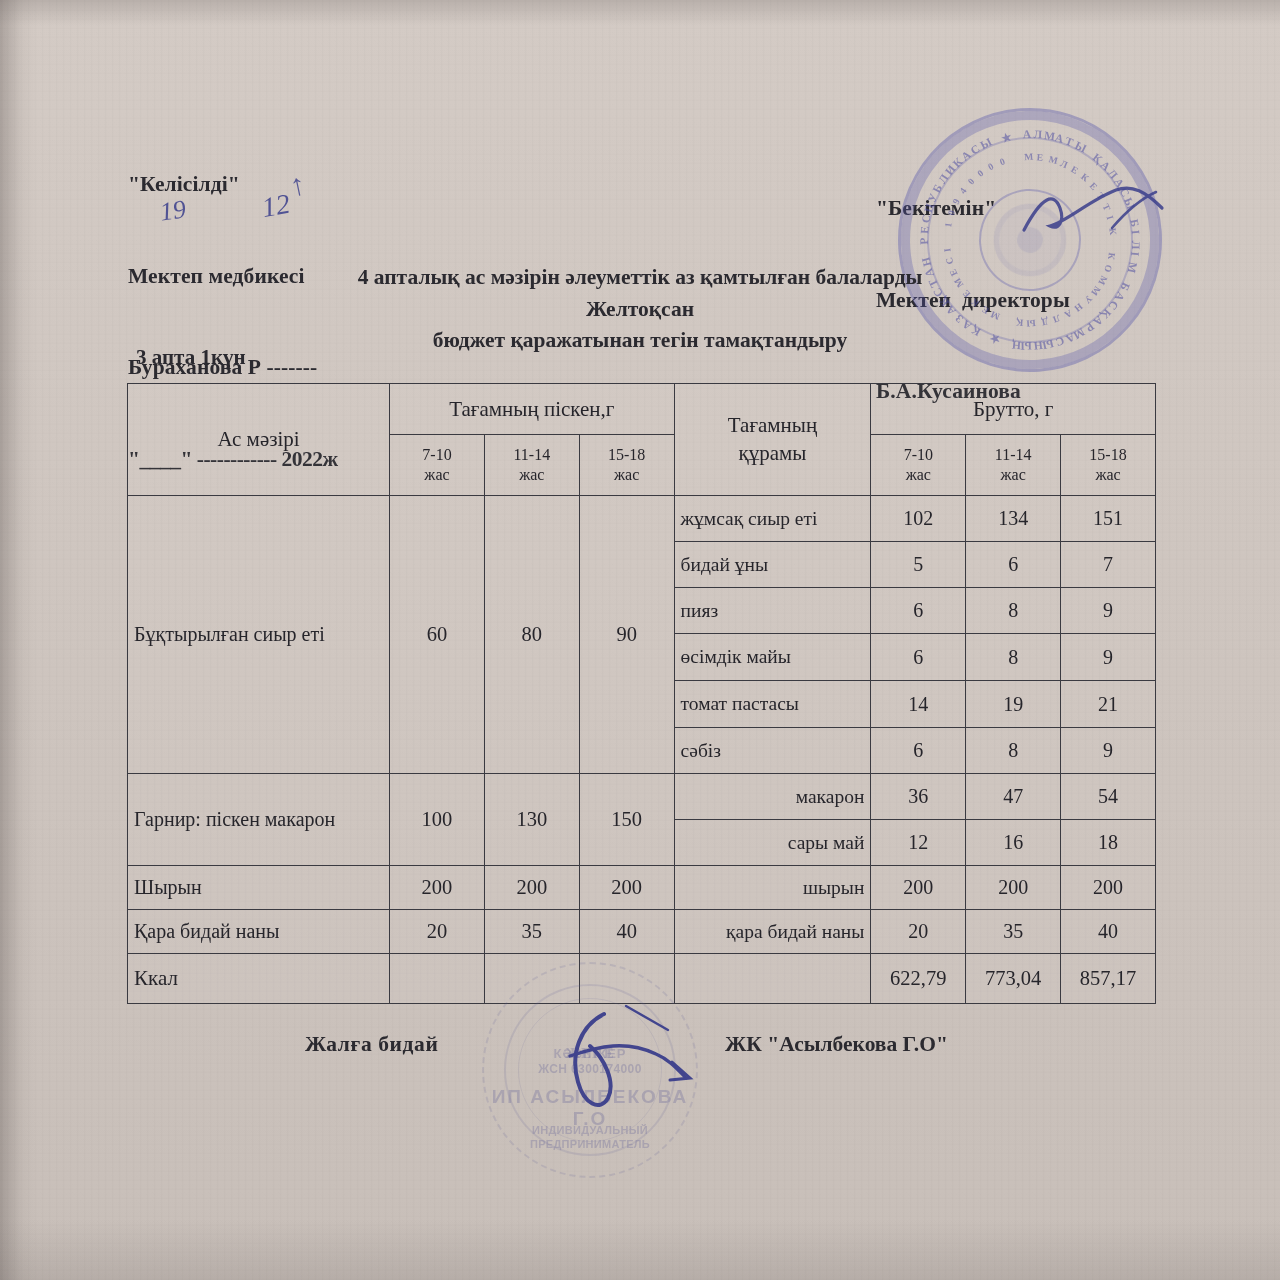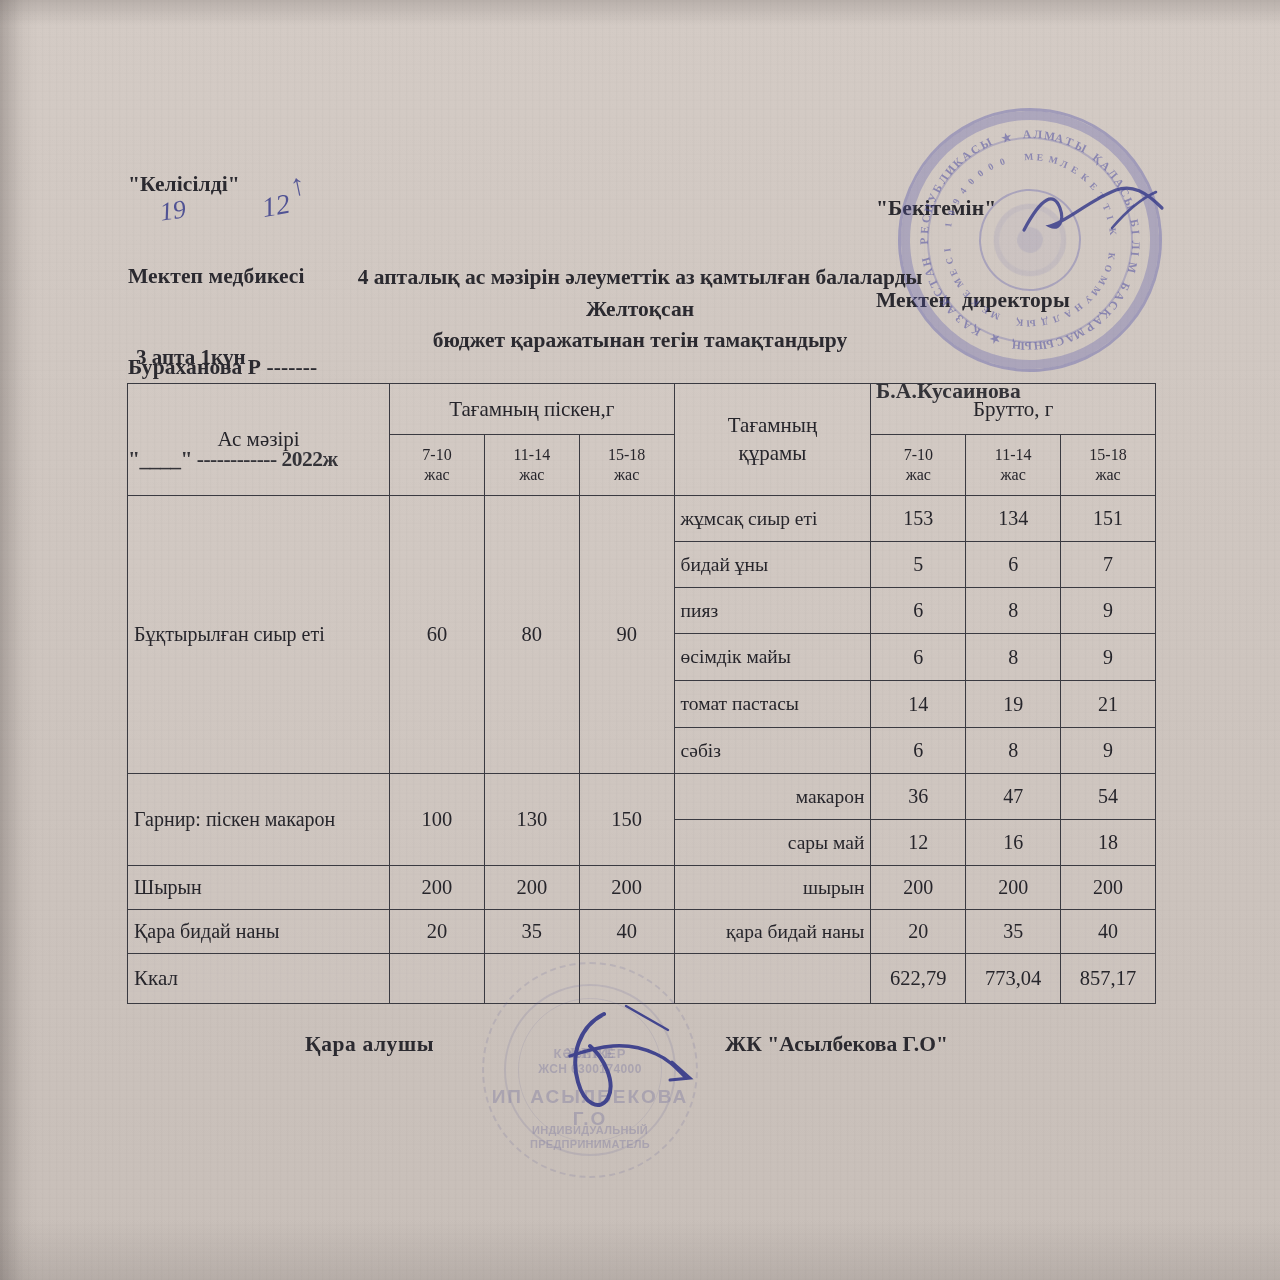--- a/index.html
+++ b/index.html
@@ -493,21 +493,21 @@
       </tr>
     </thead>
     <tbody>
 
       <tr class="r-tall">
         <td class="dish" rowspan="6">Бұқтырылған сиыр еті</td>
         <td class="num" rowspan="6">60</td>
         <td class="num" rowspan="6">80</td>
         <td class="num" rowspan="6">90</td>
         <td class="comp">жұмсақ сиыр еті</td>
-        <td class="gross">153</td>
+        <td class="gross">102</td>
         <td class="gross">134</td>
         <td class="gross">151</td>
       </tr>
       <tr class="r-tall">
         <td class="comp">бидай ұны</td>
         <td class="gross">5</td>
         <td class="gross">6</td>
         <td class="gross">7</td>
       </tr>
       <tr class="r-tall">
@@ -597,17 +597,17 @@
   </div>
 
   <svg class="ink" style="left:530px;top:1000px;width:190px;height:120px;opacity:.95" viewBox="0 0 190 120">
     <path d="M74 14 C50 26, 40 54, 48 82 C54 104, 70 112, 78 98 C86 82, 74 58, 60 46" fill="none" stroke="#3b3f8c" stroke-width="4" stroke-linecap="round"></path>
     <path d="M40 56 C70 46, 96 40, 126 54 C140 60, 148 70, 156 78" fill="none" stroke="#3b3f8c" stroke-width="3.4" stroke-linecap="round"></path>
     <path d="M142 62 L160 78 L140 80" fill="none" stroke="#3b3f8c" stroke-width="3" stroke-linecap="round"></path>
     <path d="M96 6 L138 30" fill="none" stroke="#3b3f8c" stroke-width="2.4" stroke-linecap="round"></path>
   </svg>
 
   <div id="footer-row">
-    <span id="footer-lessee">Қара  алушы</span>
+    <span id="footer-lessee">Жалға  бидай</span>
     <span id="footer-org">ЖК "Асылбекова Г.О"</span>
   </div>
 
 </div>
 
 </body></html>

